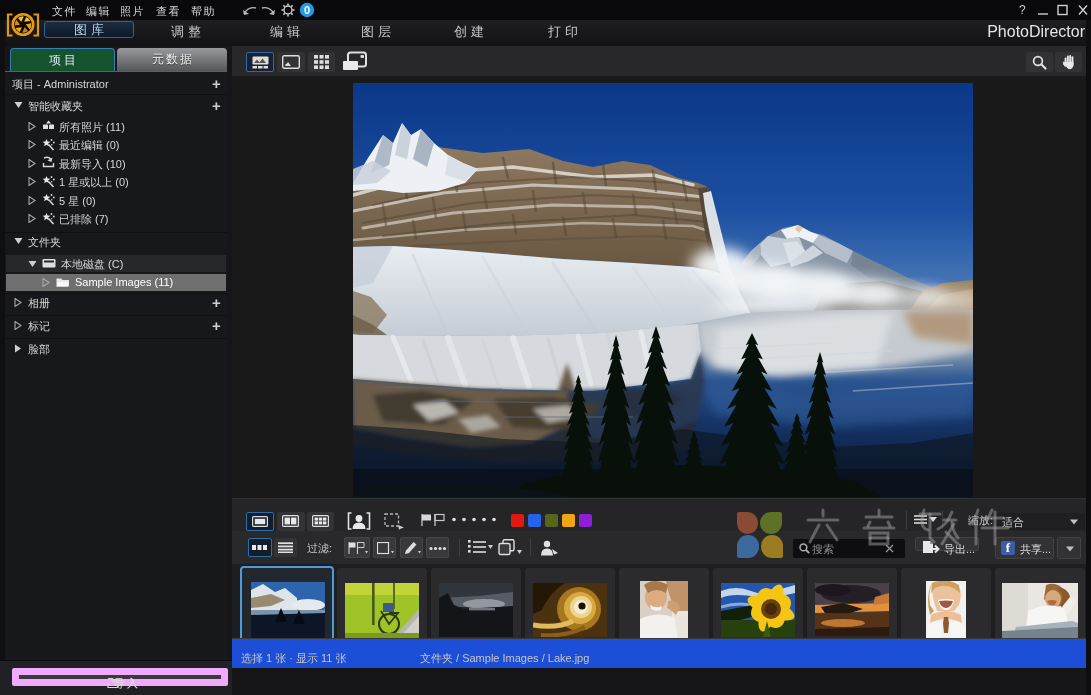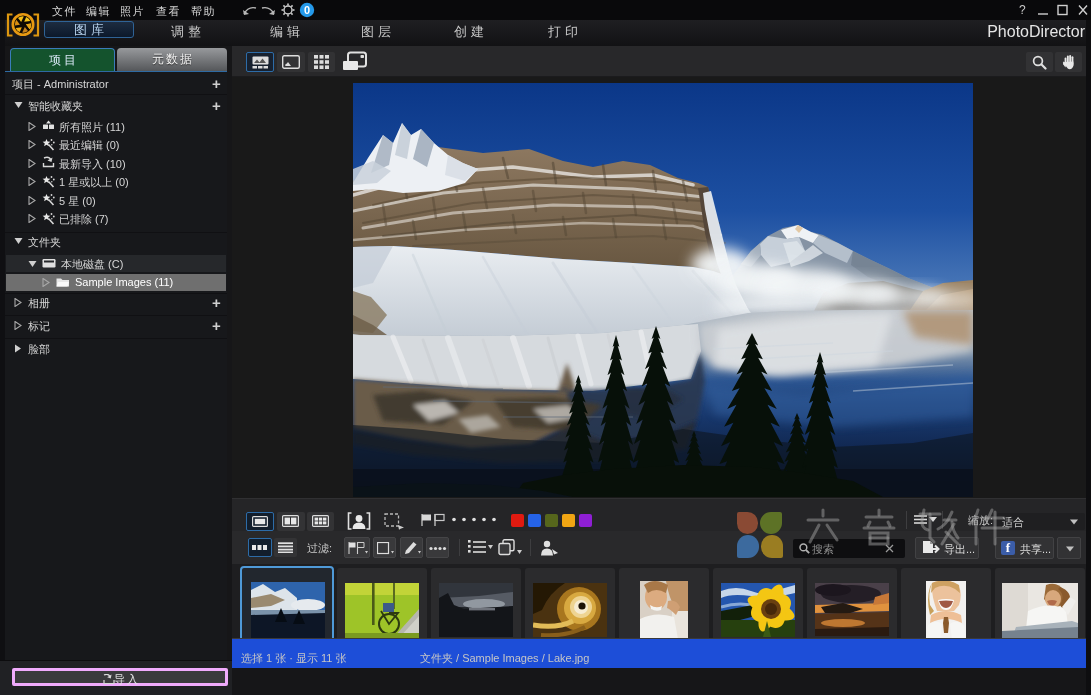--- a/index.html
+++ b/index.html
@@ -200,21 +200,21 @@
   <span class="abs txt" style="left:23px;top:247px">标记</span>
   <span class="abs" style="left:207px;top:245px;color:#cfcfcf;font-size:15px;font-weight:bold">+</span>
   <div class="abs" style="left:0;top:266px;width:222px;border-top:1px solid #101013"></div>
   <svg class="abs" style="left:9px;top:272px" width="9" height="9">
       <use href="#tri-r"></use>
     </svg>
   <span class="abs txt" style="left:23px;top:270px">脸部</span>
 </div>
 
 <div class="abs" style="left:0;top:660px;width:232px;height:35px;background:#202124;border-top:1px solid #0c0c0e"></div>
-<div class="abs" style="left:12px;top:668px;width:216px;height:18px;background:#3a3a3c;border:3px solid #f0abfc;border-radius:2px;color:#e4e4e4;font-size:11px;text-align:center;line-height:16px;letter-spacing:2px"><svg style="position:absolute;left:88px;top:3px" width="12" height="11" viewBox="0 0 12 11">
+<div class="abs" style="left:12px;top:668px;width:216px;height:18px;background:#3a3a3c;border:7px solid #f0abfc;border-radius:2px;color:#e4e4e4;font-size:11px;text-align:center;line-height:16px;letter-spacing:2px"><svg style="position:absolute;left:88px;top:3px" width="12" height="11" viewBox="0 0 12 11">
       <path d="M1 1 Q5 -1 7 2.5" fill="none" stroke="#d8d8d8" stroke-width="1.2"></path>
       <path d="M8.5 0.5 L7.8 4.5 L4.2 3.2 Z" fill="#d8d8d8"></path>
       <path d="M1 6 L1 9.5 L11 9.5 L11 6" fill="none" stroke="#d8d8d8" stroke-width="1.2"></path>
     </svg><span style="margin-left:14px">导入</span></div>
 
 <div class="abs" id="toptoolbar" style="left:232px;top:46px;width:859px;height:31px;background:#28282a;border-bottom:1px solid #1b1b1d">
   <div class="abs" style="left:14px;top:6px;width:28px;height:20px;background:#17212f;border:1px solid #2d6ca8;border-radius:2px">
     <svg class="abs" style="left:5px;top:3px" width="17" height="13" viewBox="0 0 17 13">
         <rect x="0.5" y="0.5" width="16" height="8" rx="1" fill="#ddd"></rect>
         <path d="M2 7 L5 3.5 L8 7 Z M7 7 L10.5 2.5 L14 7 Z" fill="#555"></path>
@@ -587,21 +587,21 @@
   <div class="abs" style="left:561px;top:8px;width:112px;height:19px;background:#0e0e10;border-radius:2px">
     <svg class="abs" style="left:6px;top:4px" width="11" height="11" viewBox="0 0 11 11">
         <circle cx="4.4" cy="4.4" r="3.4" fill="none" stroke="#b0b0b0" stroke-width="1.5"></circle>
         <line x1="7" y1="7" x2="10.2" y2="10.2" stroke="#b0b0b0" stroke-width="1.8"></line>
       </svg>
     <span class="abs txt" style="left:19px;top:3px;color:#909090">搜索</span>
     <svg class="abs" style="left:92px;top:5px" width="9" height="9" viewBox="0 0 9 9">
         <path d="M1 1 L8 8 M8 1 L1 8" stroke="#9a9a9a" stroke-width="1.3"></path>
       </svg>
   </div>
-  <div class="abs" style="left:683px;top:6px;width:64px;height:22px;background:#323234;border:1px solid #424244;border-radius:2px">
+  <div class="abs" style="left:683px;top:6px;width:64px;height:14px;background:#323234;border:1px solid #424244;border-radius:2px">
     <svg class="abs" style="left:5px;top:2px" width="20" height="17" viewBox="0 0 20 17">
         <path d="M2 1 L9 1 L12 4 L12 13 L2 13 Z" fill="#e8e8e8"></path>
         <path d="M9 1 L9 4 L12 4 Z" fill="#999"></path>
         <path d="M10 9 L17 9 M14 5.5 L17.5 9 L14 12.5" fill="none" stroke="#e8e8e8" stroke-width="2"></path>
       </svg>
     <span class="abs txt" style="left:28px;top:4px;color:#dcdcdc">导出...</span>
   </div>
   <div class="abs" style="left:763px;top:6px;width:59px;height:22px;background:#323234;border:1px solid #424244;border-radius:2px">
     <div class="abs" style="left:5px;top:3px;width:14px;height:14px;background:#3b5da8;border-radius:2px;color:#fff;font-size:13px;font-weight:bold;text-align:center;line-height:14px;font-family:'Liberation Serif',serif">f</div>
     <span class="abs txt" style="left:24px;top:4px;color:#dcdcdc">共享...</span>

